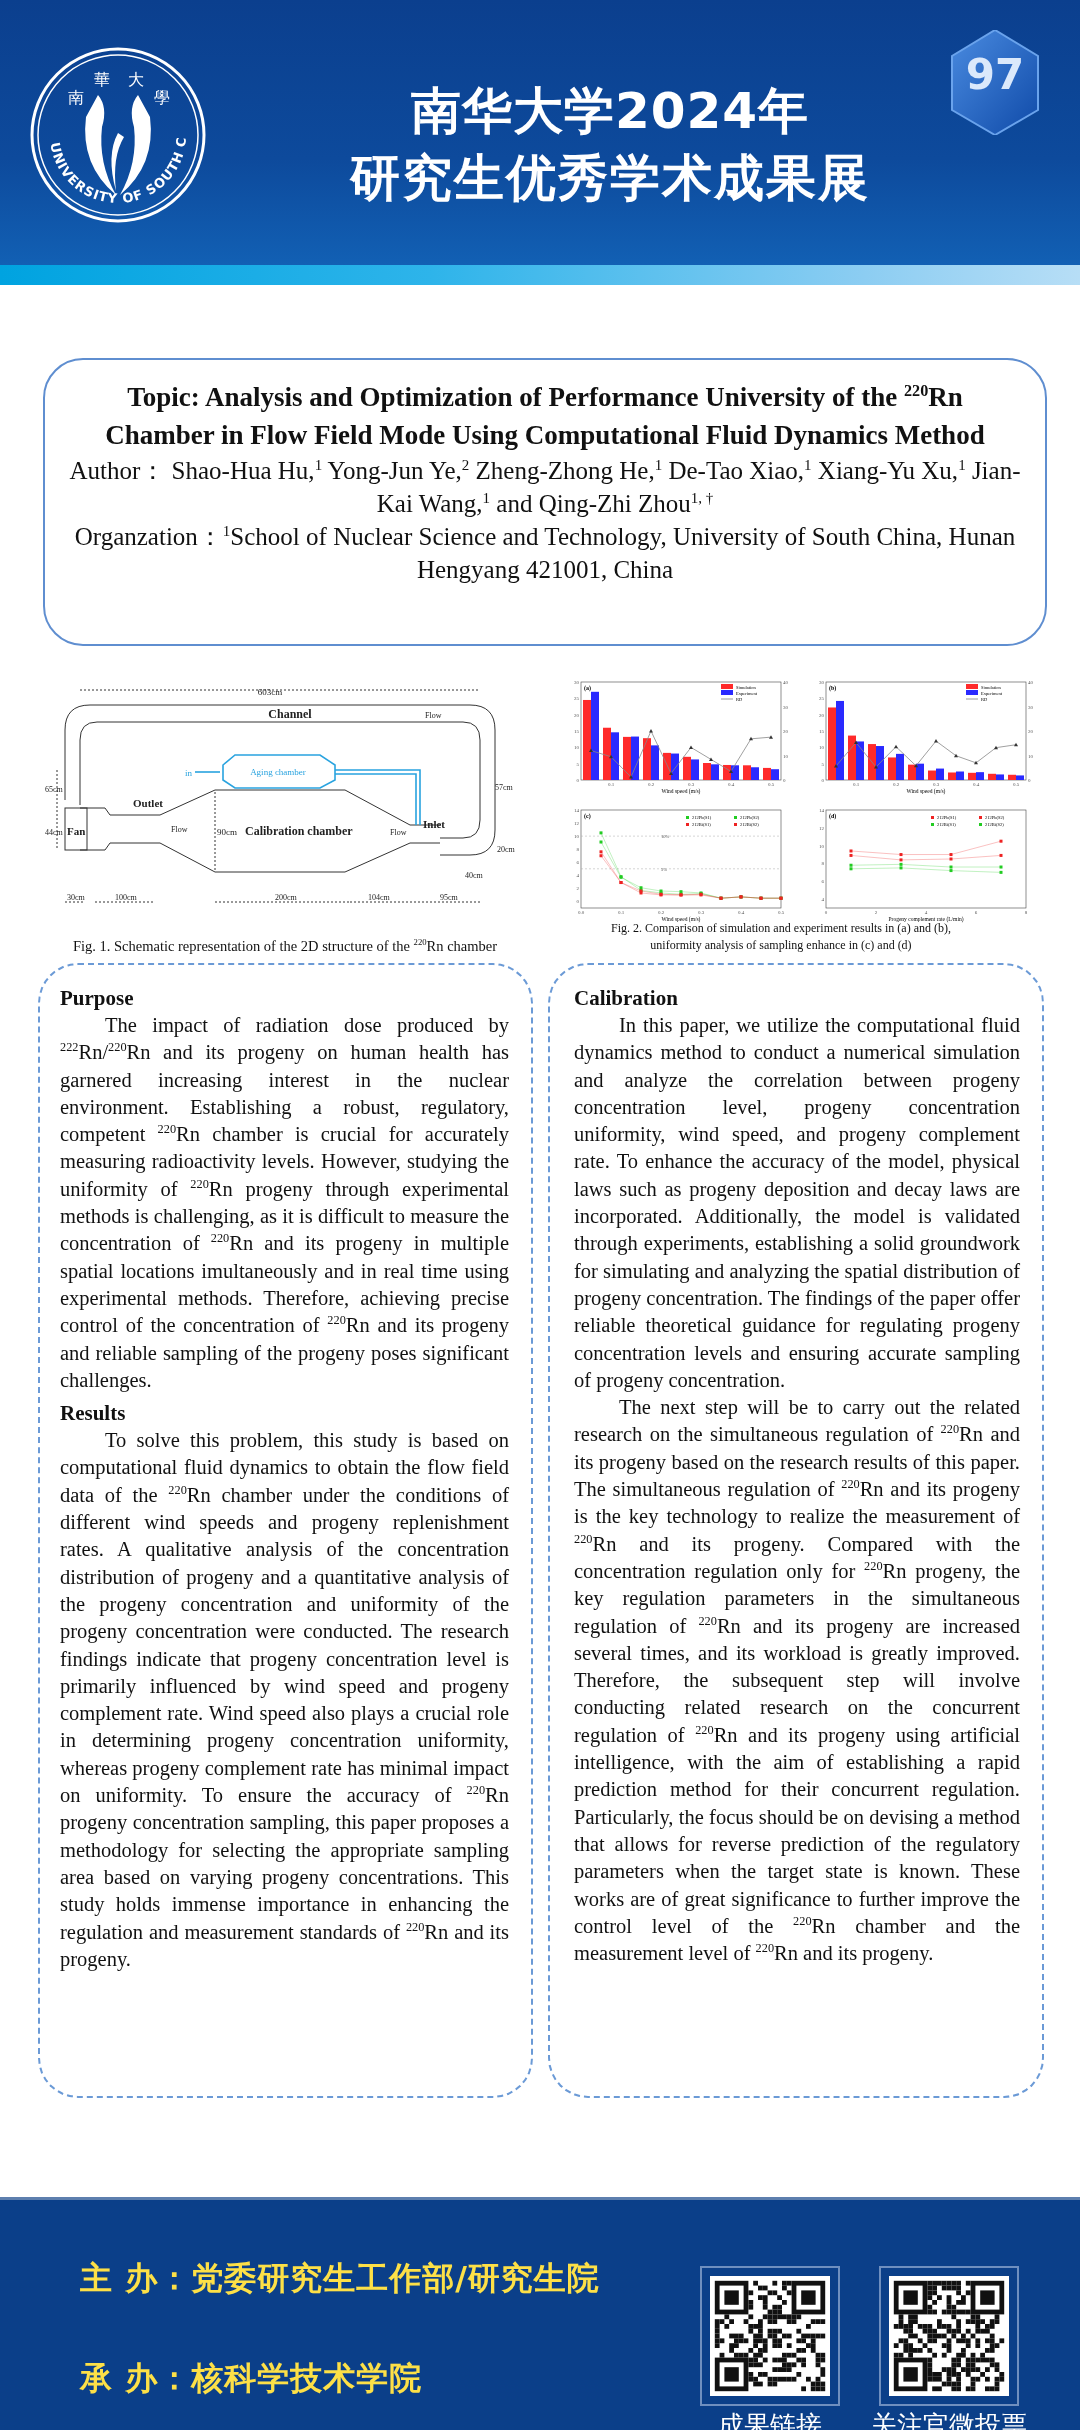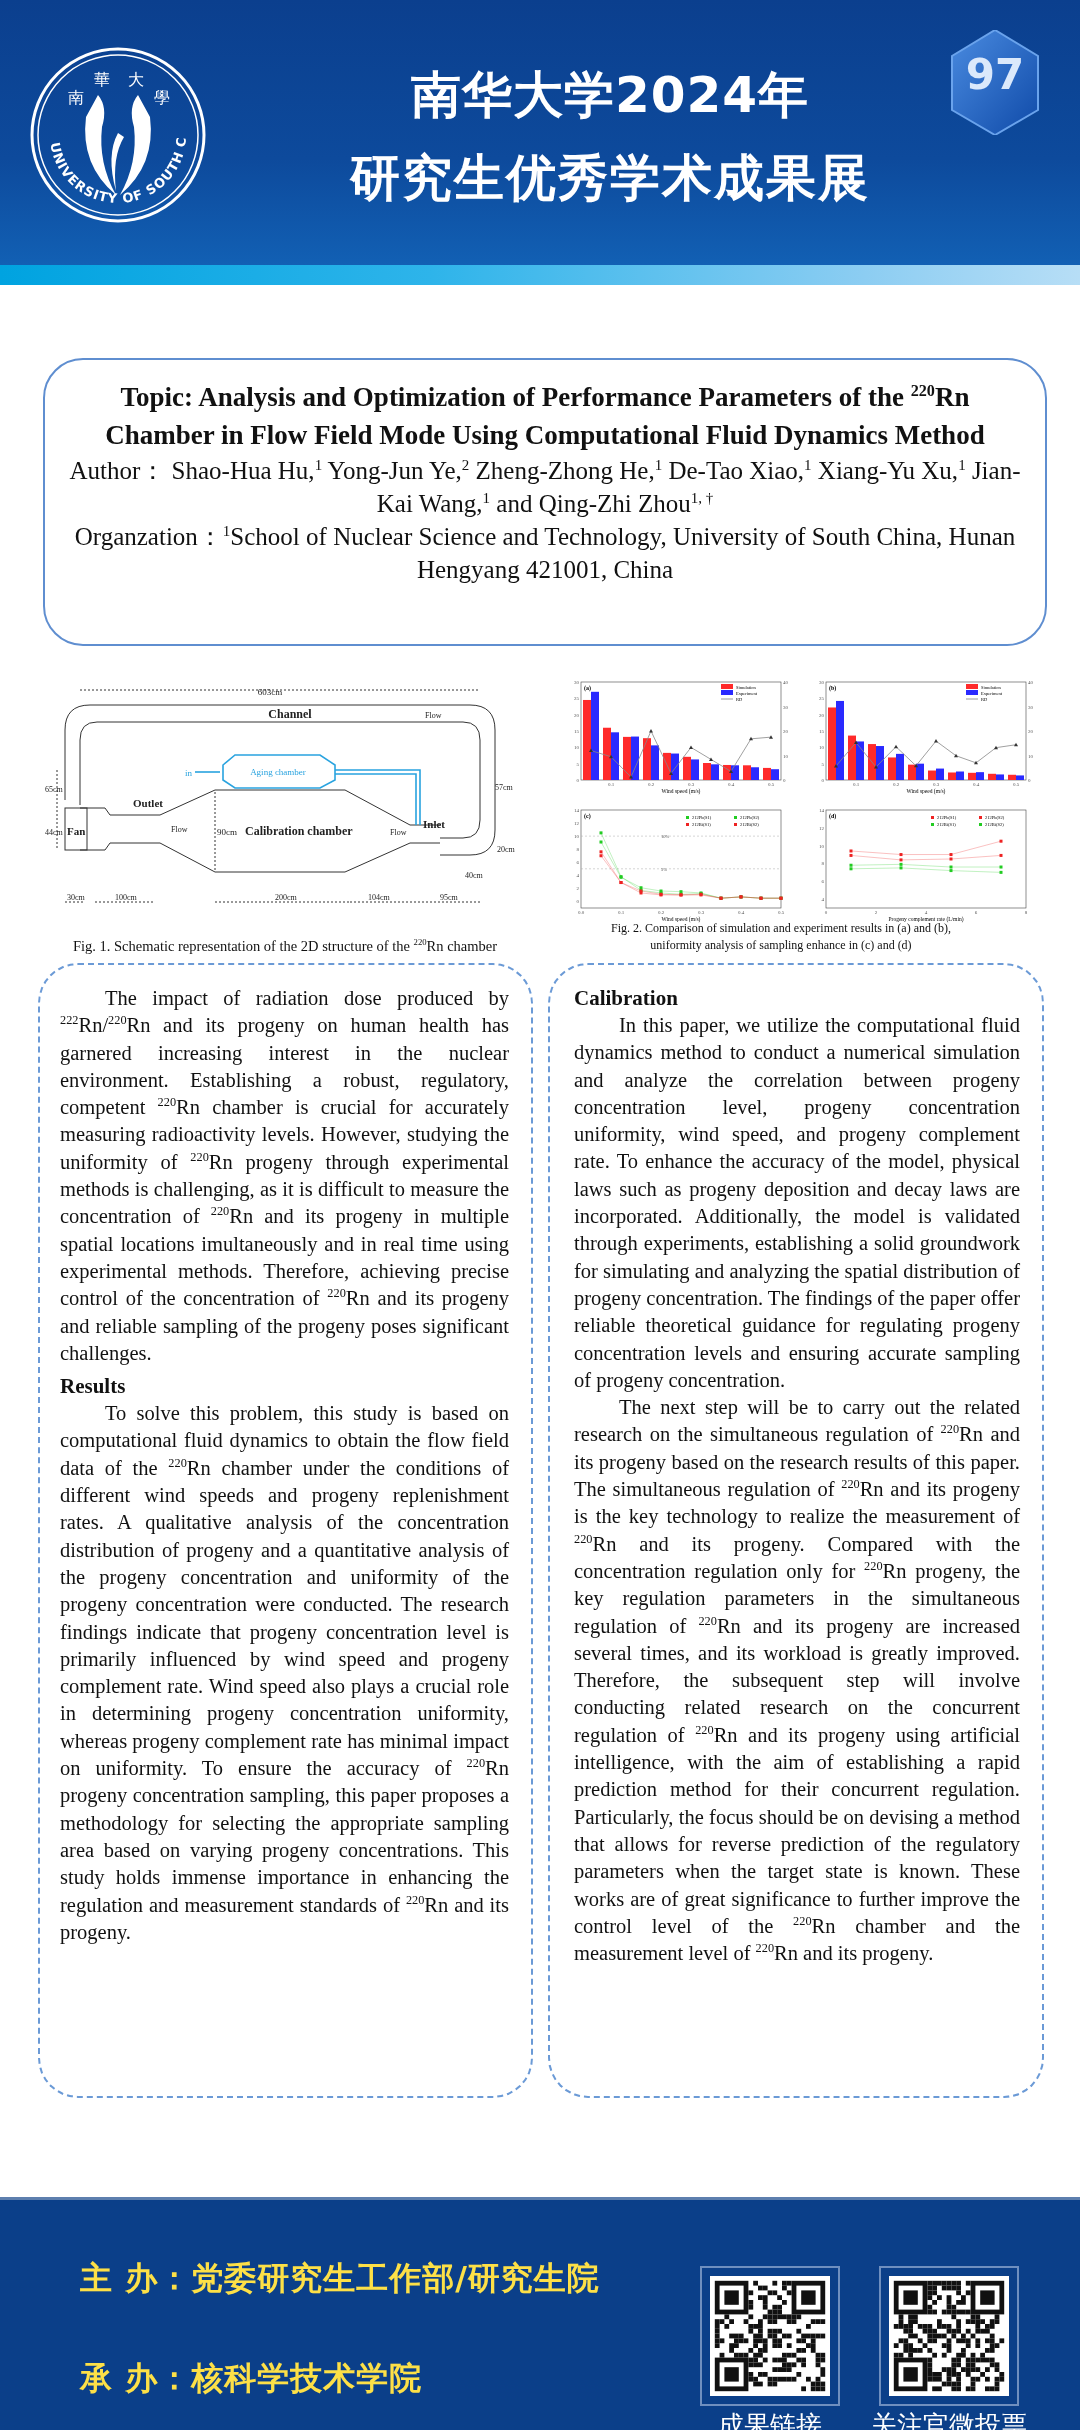--- a/index.html
+++ b/index.html
@@ -7,21 +7,21 @@
   body { font-family: "Liberation Serif", "DejaVu Serif", serif; color: #111; position: relative; }
 
   
   .header { position: absolute; left: 0; top: 0; width: 1080px; height: 265px;
     background: linear-gradient(180deg, #0b3f8e 0%, #0d4a9c 60%, #1260b4 100%); }
   .header-stripe { position: absolute; left: 0; top: 265px; width: 1080px; height: 20px;
     background: linear-gradient(90deg, #00a3e0 0%, #2eb4ea 40%, #8ccdf2 80%, #b7def6 100%); }
   .logo { position: absolute; left: 28px; top: 45px; width: 180px; height: 180px; }
   .header-title { position: absolute; left: 230px; width: 760px; text-align: center; color: #fff;
     font-family: "DejaVu Sans", sans-serif; font-weight: bold; }
-  .header-title.l1 { top: 62px; font-size: 50px; letter-spacing: 1px; }
+  .header-title.l1 { top: 78px; font-size: 50px; letter-spacing: 1px; }
   .header-title.l2 { top: 145px; font-size: 50px; letter-spacing: 2px; }
   .badge { position: absolute; left: 950px; top: 30px; width: 90px; height: 105px; }
   .badge-num { position: absolute; left: 950px; top: 50px; width: 90px; text-align: center;
     font-family: "DejaVu Sans", sans-serif; font-weight: bold; font-size: 42px; color: #dbe9fb; }
 
   
   .topic-box { position: absolute; left: 43px; top: 358px; width: 1004px; height: 288px;
     border: 2px solid #5f8ed0; border-radius: 40px; text-align: center; padding-top: 18px; }
   .topic-title { font-weight: bold; font-size: 27px; line-height: 38px; padding: 0 30px; }
   .authors, .org { font-size: 25px; line-height: 33px; padding: 0 20px; }
@@ -81,21 +81,21 @@
       </linearGradient>
     </defs>
     <polygon points="45,0 88,26 88,80 45,105 2,80 2,26" fill="url(#bg)" stroke="#6aa3ec" stroke-width="2"></polygon>
   </svg>
   <div class="badge-num">97</div>
 </div>
 <div class="header-stripe"></div>
 
 <div class="topic-box">
   <div class="topic-title">
-    <span>Topic: Analysis and Optimization of Performance Parameters of the</span>
+    <span>Topic: Analysis and Optimization of Performance University of the</span>
     <sup>220</sup><span>Rn Chamber in Flow Field Mode Using Computational Fluid Dynamics Method</span>
   </div>
   <div class="authors">
     <span>Author：</span>
     <span id="authors-target">Shao-Hua Hu,<sup>1</sup> Yong-Jun Ye,<sup>2</sup> Zheng-Zhong He,<sup>1</sup> De-Tao Xiao,<sup>1</sup> Xiang-Yu Xu,<sup>1</sup> Jian-Kai Wang,<sup>1</sup> and Qing-Zhi Zhou<sup>1, †</sup> </span>
   </div>
   <div class="org">
     <span>Organzation：</span><sup>1</sup><span>School of Nuclear Science and Technology, University of South China, Hunan Hengyang 421001, China</span>
   </div>
 </div>
@@ -375,20 +375,21 @@
     <text x="411" y="236" font-size="5" text-anchor="middle" fill="#555">6</text>
     <text x="461" y="236" font-size="5" text-anchor="middle" fill="#555">8</text>
   </svg>
 <div class="fig2-cap">
   <div>Fig. 2. Comparison of simulation and experiment results in (a) and (b),</div>
   <div>uniformity analysis of sampling enhance in (c) and (d)</div>
 </div>
 
 <div class="col-box col-left">
   <div class="col-inner">
+    <div class="sec-h">Purpose</div>
     <div class="para">The impact of radiation dose produced by <sup>222</sup>Rn/<sup>220</sup>Rn and its progeny on human health has garnered increasing interest in the nuclear environment. Establishing a robust, regulatory, competent <sup>220</sup>Rn chamber is crucial for accurately measuring radioactivity levels. However, studying the uniformity of <sup>220</sup>Rn progeny through experimental methods is challenging, as it is difficult to measure the concentration of <sup>220</sup>Rn and its progeny in multiple spatial locations imultaneously and in real time using experimental methods. Therefore, achieving precise control of the concentration of <sup>220</sup>Rn and its progeny and reliable sampling of the progeny poses significant challenges.</div>
     <div class="sec-h" style="margin-top:6px">Results</div>
     <div class="para">To solve this problem, this study is based on computational fluid dynamics to obtain the flow field data of the <sup>220</sup>Rn chamber under the conditions of different wind speeds and progeny replenishment rates. A qualitative analysis of the concentration distribution of progeny and a quantitative analysis of the progeny concentration and uniformity of the progeny concentration were conducted. The research findings indicate that progeny concentration level is primarily influenced by wind speed and progeny complement rate. Wind speed also plays a crucial role in determining progeny concentration uniformity, whereas progeny complement rate has minimal impact on uniformity. To ensure the accuracy of <sup>220</sup>Rn progeny concentration sampling, this paper proposes a methodology for selecting the appropriate sampling area based on varying progeny concentrations. This study holds immense importance in enhancing the regulation and measurement standards of <sup>220</sup>Rn and its progeny.</div>
   </div>
 </div>
 
 <div class="col-box col-right">
   <div class="col-inner">
     <div class="sec-h">Calibration</div>
     <div class="para">In this paper, we utilize the computational fluid dynamics method to conduct a numerical simulation and analyze the correlation between progeny concentration level, progeny concentration uniformity, wind speed, and progeny complement rate. To enhance the accuracy of the model, physical laws such as progeny deposition and decay laws are incorporated. Additionally, the model is validated through experiments, establishing a solid groundwork for simulating and analyzing the spatial distribution of progeny concentration. The findings of the paper offer reliable theoretical guidance for regulating progeny concentration levels and ensuring accurate sampling of progeny concentration.</div>

